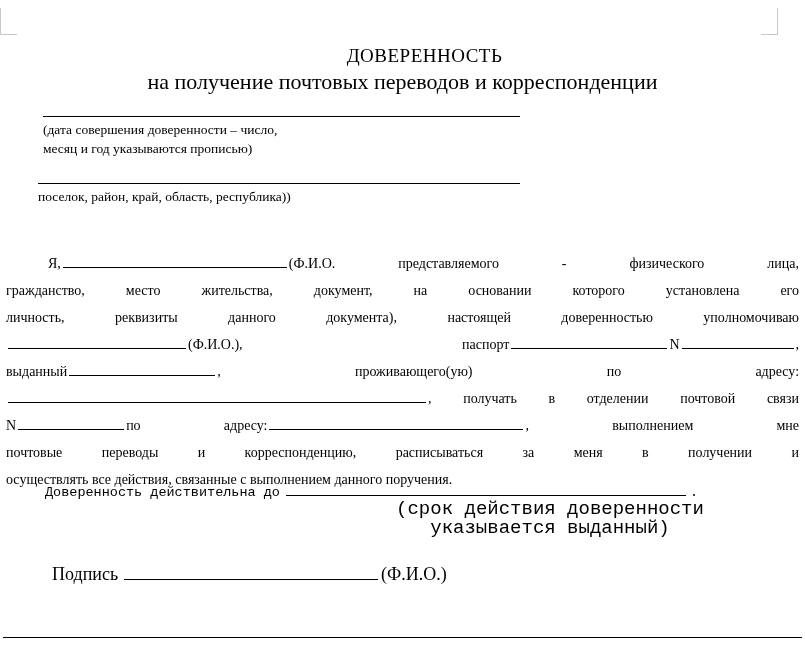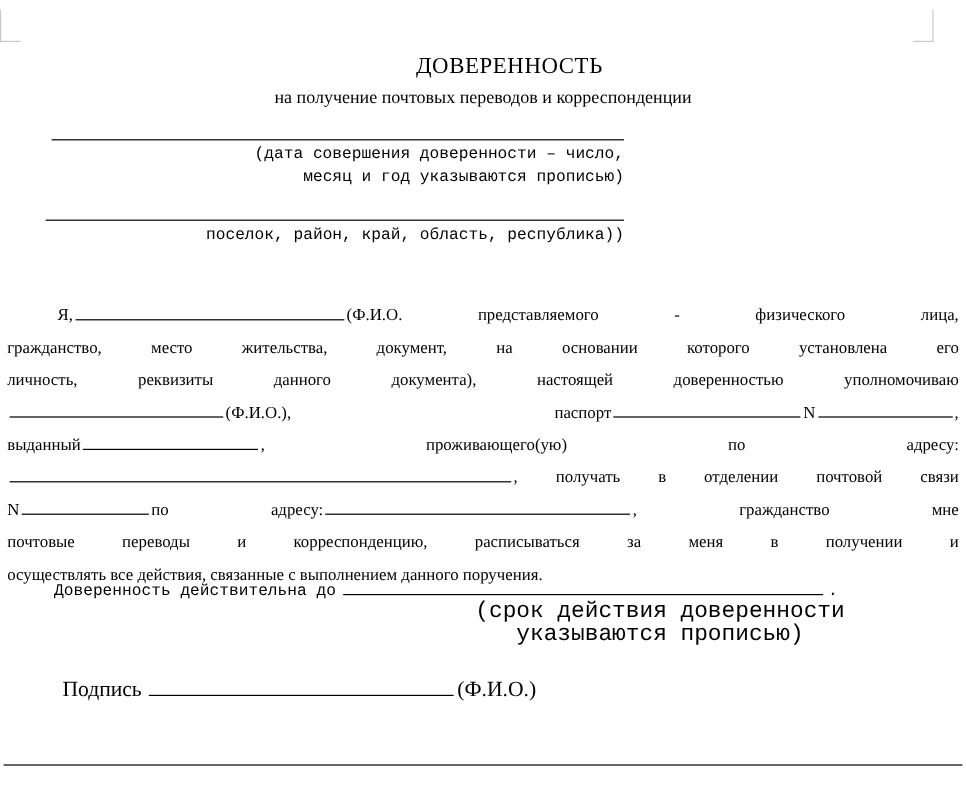--- a/index.html
+++ b/index.html
@@ -40,32 +40,32 @@
   }
   .doc-title {
     font-family: "Liberation Serif", "DejaVu Serif", serif;
     font-size: 19px;
     letter-spacing: 0.5px;
     line-height: 24px;
     padding-left: 44px;
   }
   .doc-subtitle {
     font-family: "Liberation Serif", "DejaVu Serif", serif;
-    font-size: 15px;
+    font-size: 22px;
     line-height: 24px;
     margin-top: 2px;
   }
 
   
   .fillblock {
     position: absolute;
-    font-family: Liberation Mono, monospace;
+    font-family: Liberation Serif, serif;
     font-size: 13.5px;
     line-height: 19px;
-    text-align: right;
+    text-align: left;
   }
   .fillblock .rule {
     border-top: 1.4px solid #000;
     height: 0;
     margin-bottom: 3px;
   }
   .fillblock .cap-line { white-space: pre; }
 
   #date-block  { left: 43px;  top: 116px; width: 477px; }
   #place-block { left: 38px;  top: 183px; width: 482px; }
@@ -190,33 +190,33 @@
     <p>
       <span class="blank b-fio2"></span><span>(Ф.И.О.),</span> <span>паспорт</span><span class="blank b-pass"></span><span>N</span><span class="blank b-passn"></span><span>,</span>
     </p>
     <p>
       <span>выданный</span><span class="blank b-issue"></span><span>,</span> <span>проживающего(ую)</span> <span>по</span> <span>адресу:</span>
     </p>
     <p>
       <span class="blank b-addr1"></span><span>, получать в отделении почтовой связи</span>
     </p>
     <p>
-      <span>N</span><span class="blank b-postn"></span><span>по</span> <span>адресу:</span><span class="blank b-addr2"></span><span>, гражданство мне</span>
+      <span>N</span><span class="blank b-postn"></span><span>по</span> <span>адресу:</span><span class="blank b-addr2"></span><span>, выполнением мне</span>
     </p>
     <p>почтовые переводы и корреспонденцию, расписываться за меня в получении и</p>
     <p class="last-line">осуществлять все действия, связанные с выполнением данного поручения.</p>
   </div>
 
   <div id="validity">
     <span>Доверенность действительна до</span><span class="blank b-valid"></span><span>.</span>
   </div>
 
   <div id="validity-note">
     <div class="cap-line">(срок действия доверенности</div>
-    <div class="cap-line">указываются прописью)</div>
+    <div class="cap-line">указывается выданный)</div>
   </div>
 
   <div id="signature">
     <span>Подпись</span><span class="blank b-sign"></span><span class="sig-fio">(Ф.И.О.)</span>
   </div>
 
   <div id="bottom-rule"></div>
 
 </div>
 

